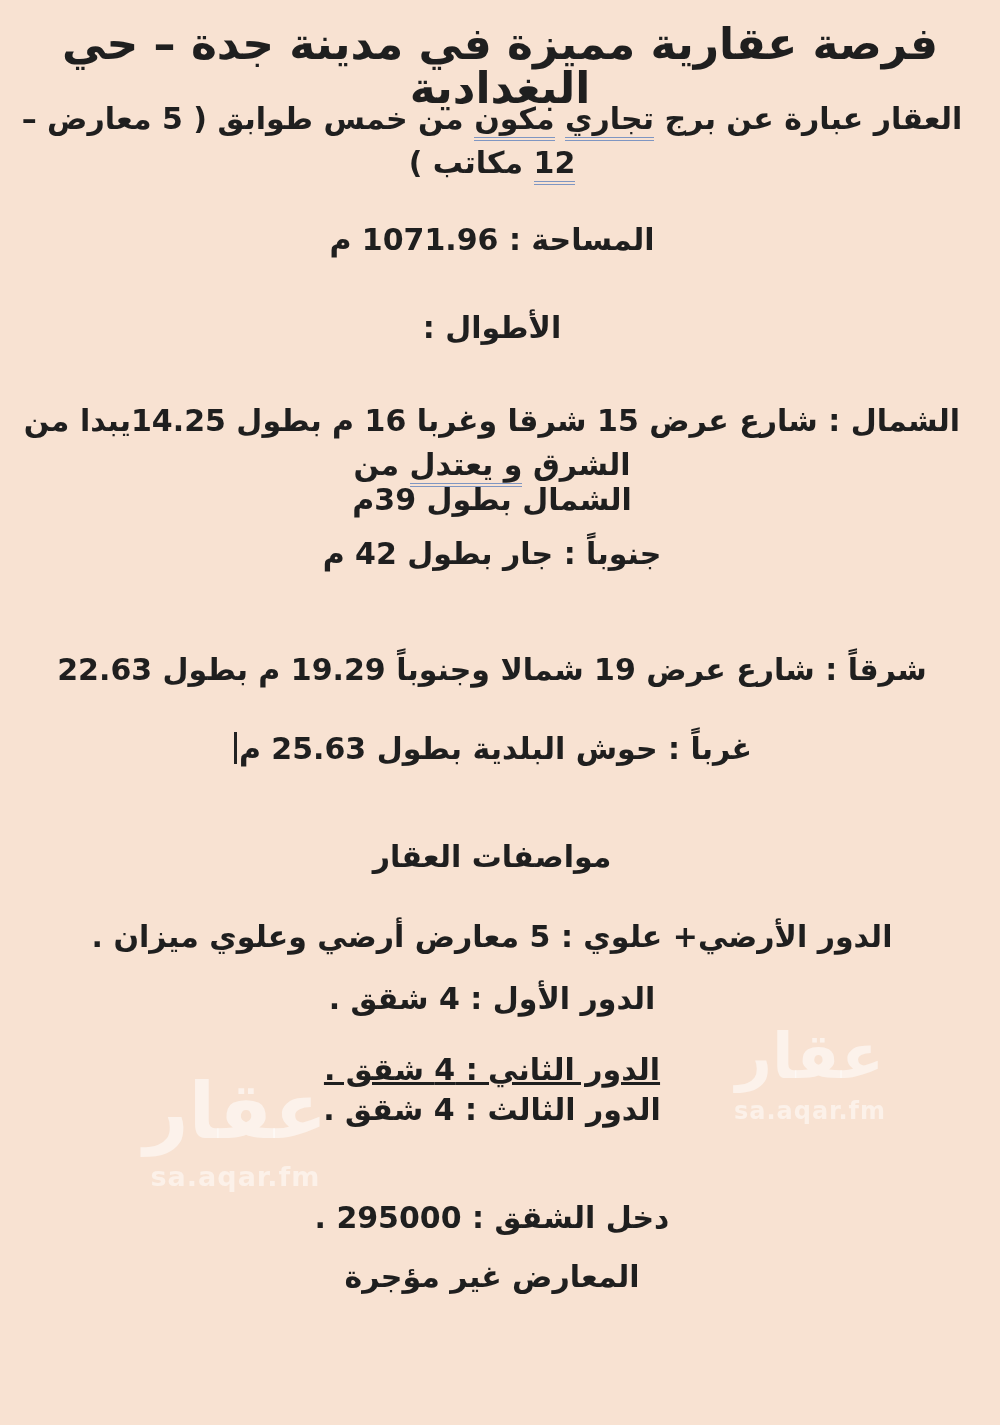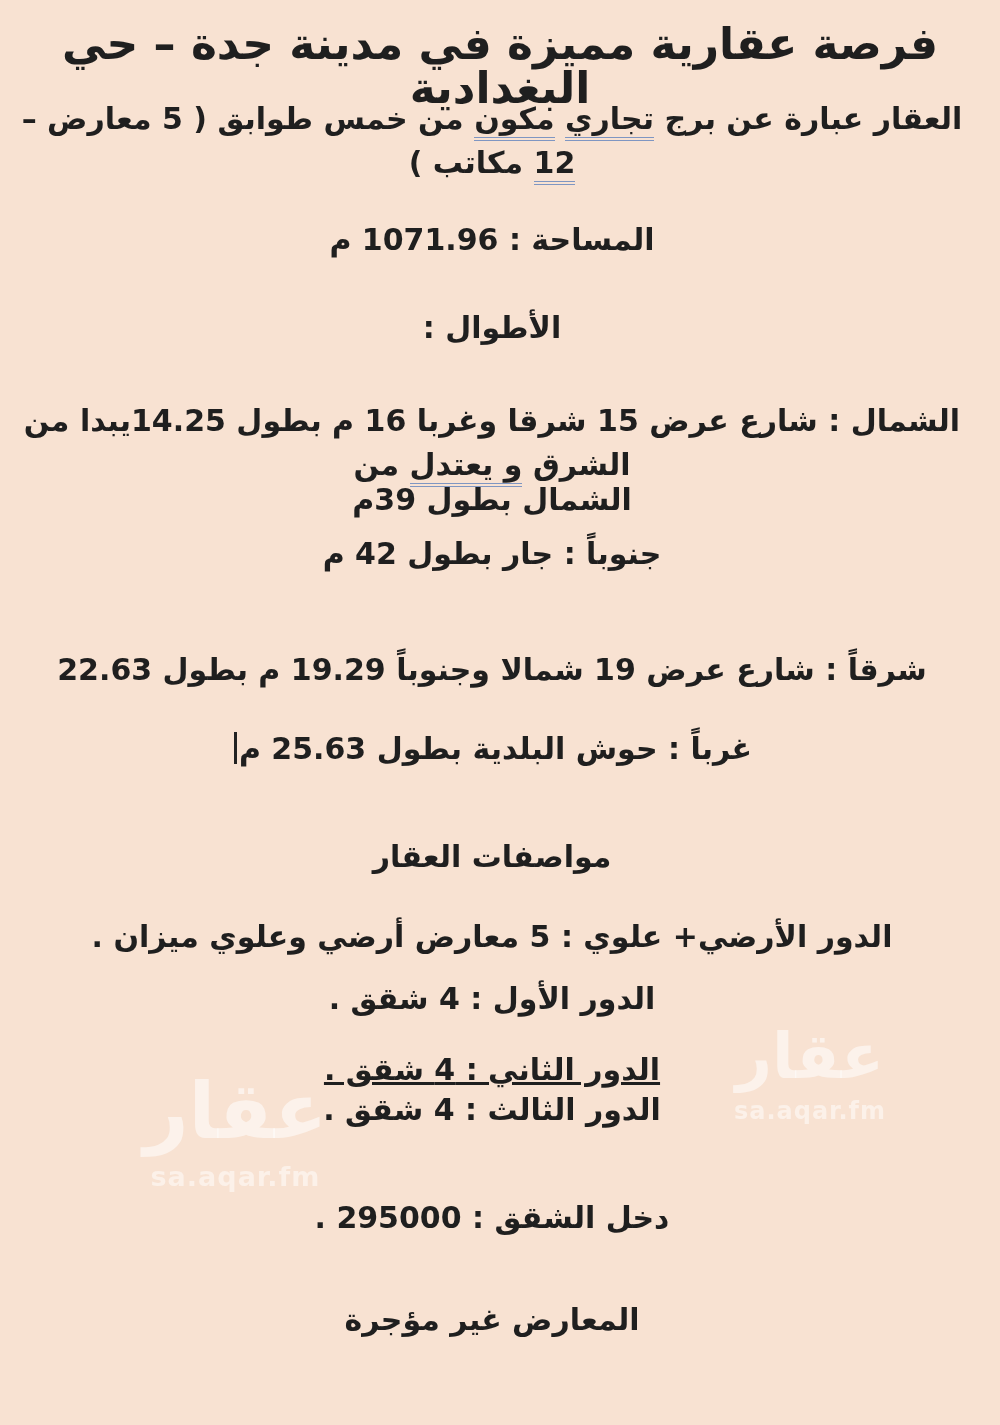--- a/index.html
+++ b/index.html
@@ -44,21 +44,21 @@
   #l-north-2{top:478px;}
   #l-south{top:532px;}
   #l-east{top:648px;}
   #l-west{top:727px;}
   #l-specs-heading{top:835px;}
   #l-floor-ground{top:915px;}
   #l-floor-first{top:977px;}
   #l-floor-second{top:1048px;text-decoration:underline;}
   #l-floor-third{top:1088px;}
   #l-income{top:1196px;}
-  #l-showrooms{top:1298px;}
+  #l-showrooms{top:1255px;}
 
   .grammar-underline{
     border-bottom:4px double #7f96c2;
     padding-bottom:1px;
   }
   .cursor{
     display:inline-block;
     width:3px;height:32px;
     background:#222;
     vertical-align:-5px;

